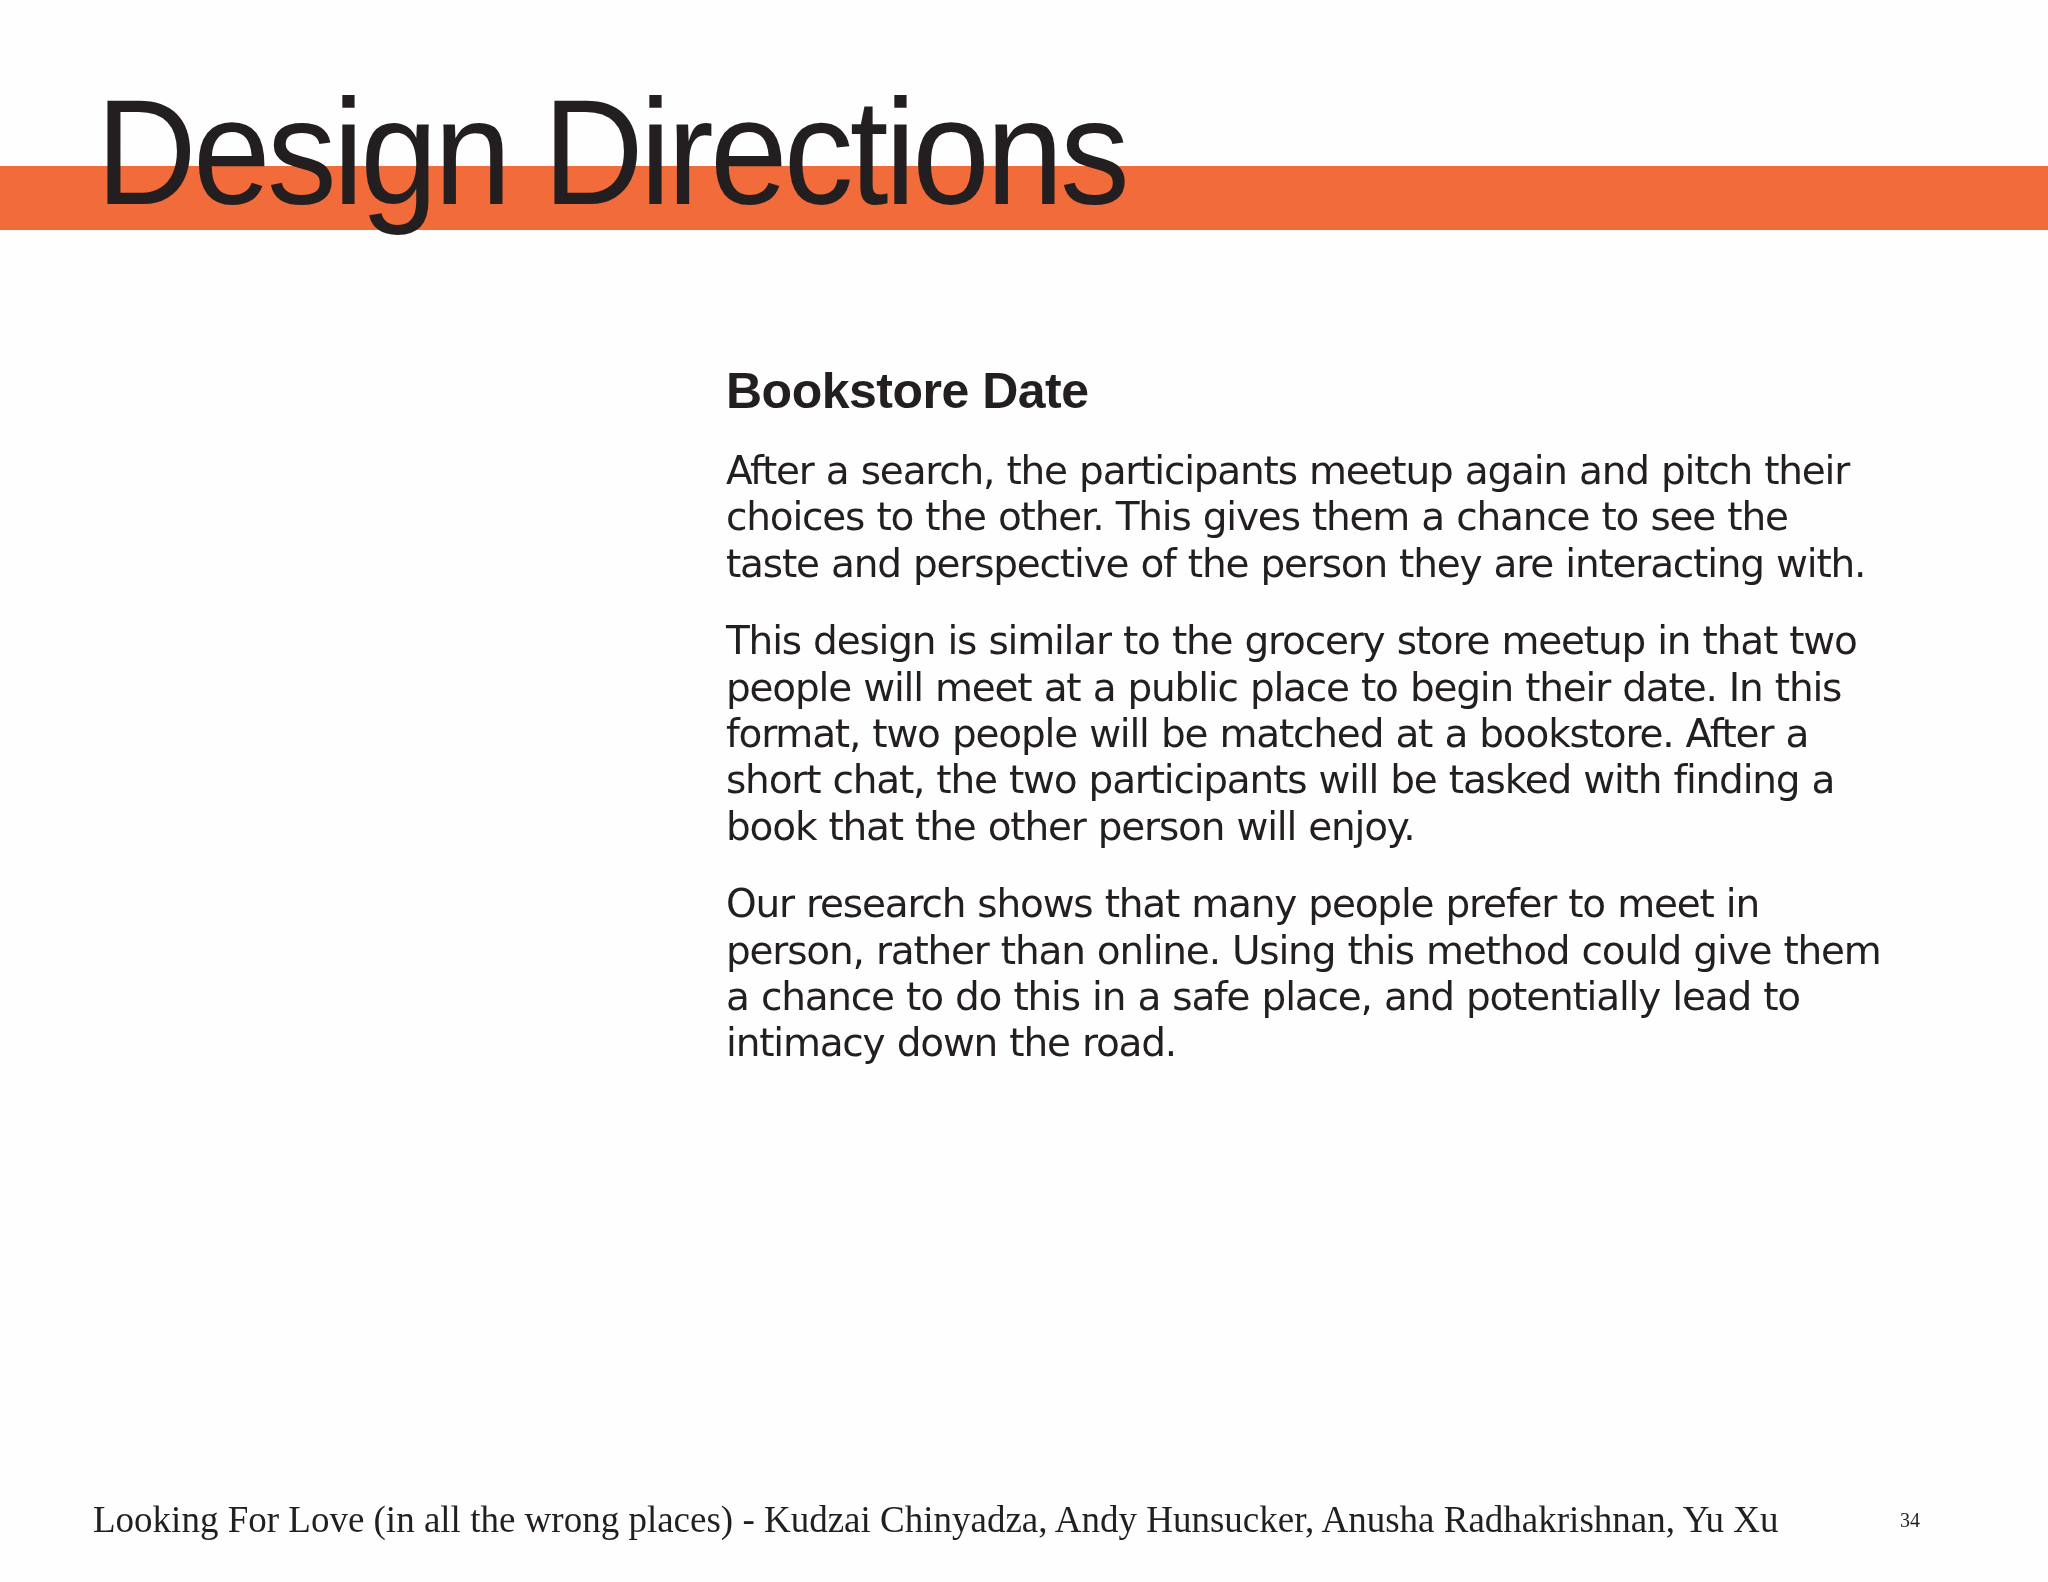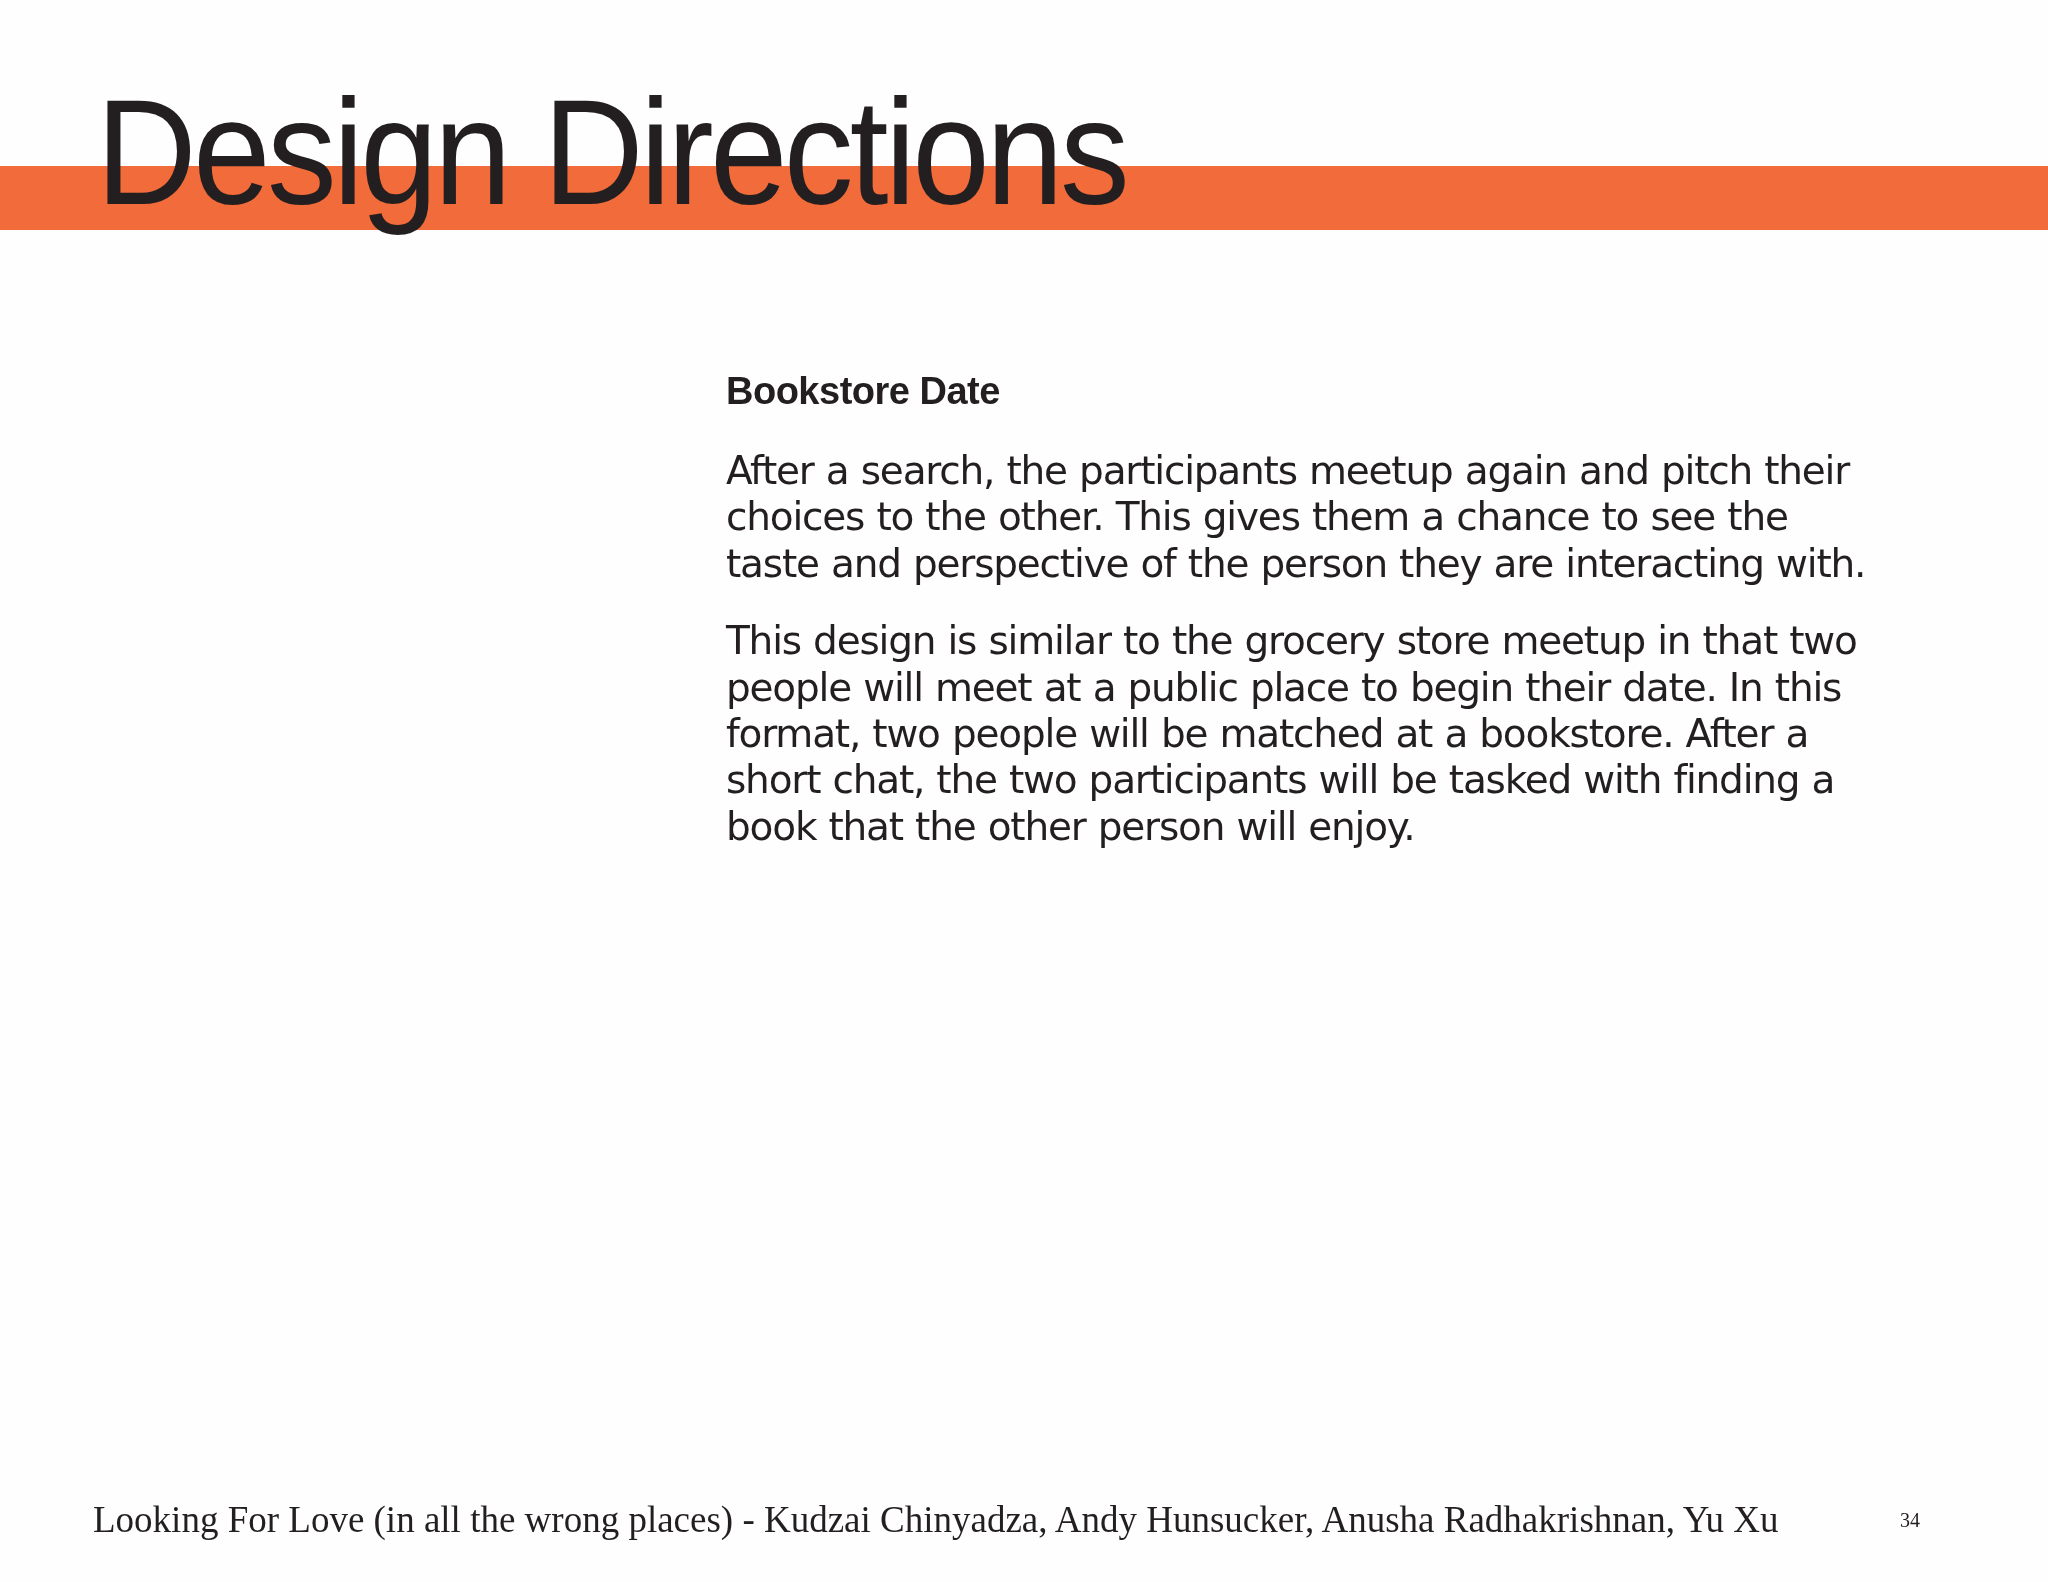--- a/index.html
+++ b/index.html
@@ -1,36 +1,40 @@
 <!DOCTYPE html>
 <html><head>
   <meta charset="utf-8">
   <style>
     html, body { margin:0; padding:0; }
     body { width:2048px; height:1582px; background:#fefefe; position:relative; overflow:hidden; }
     .bar { position:absolute; left:0; top:166px; width:2048px; height:64px; background:#f26b3a; }
     .title { position:absolute; left:96px; top:62px; margin:0; font-family:"Liberation Sans", sans-serif; font-weight:normal; font-size:150px; line-height:180px; color:#231f20; letter-spacing:-4px; transform:scaleX(0.93); transform-origin:left top; white-space:nowrap; }
     .content { position:absolute; left:726px; top:356px; width:1260px; color:#231f20; }
-    .heading { margin:0 0 22px 0; font-family:"Liberation Sans", sans-serif; font-weight:bold; font-size:38px; line-height:70px; letter-spacing:-0.5px; }
+    .heading { margin:0 0 22px 0; font-family:"Liberation Sans", sans-serif; font-weight:bold; font-size:50px; line-height:70px; letter-spacing:-0.5px; }
     .para { margin:0 0 31px 0; font-family:"DejaVu Sans", sans-serif; font-size:39px; line-height:46.4px; letter-spacing:-1.2px; word-spacing:1px; white-space:pre-line; }
     .footer { position:absolute; left:93px; top:1500px; font-family:Liberation Serif, serif; font-size:37px; line-height:40px; color:#231f20; white-space:nowrap; }
     .page-num { position:absolute; left:1900px; top:1500px; font-family:"Liberation Serif", serif; font-size:20px; line-height:40px; color:#231f20; }
   </style>
 </head>
 <body>
 
 <div class="bar"></div>
 <h1 class="title">Design Directions</h1>
 
 <div class="content">
   <h2 class="heading">Bookstore Date</h2>
   <p class="para">After a search, the participants meetup again and pitch their
 choices to the other. This gives them a chance to see the
 taste and perspective of the person they are interacting with.</p>
   <p class="para">This design is similar to the grocery store meetup in that two
 people will meet at a public place to begin their date. In this
 format, two people will be matched at a bookstore. After a
 short chat, the two participants will be tasked with finding a
 book that the other person will enjoy.</p>
+  <p class="para">Our research shows that many people prefer to meet in
+person, rather than online. Using this method could give them
+a chance to do this in a safe place, and potentially lead to
+intimacy down the road.</p>
 </div>
 
 <div class="footer">Looking For Love (in all the wrong places) - Kudzai Chinyadza, Andy Hunsucker, Anusha Radhakrishnan, Yu Xu</div>
 <div class="page-num">34</div>
 
 </body></html>

